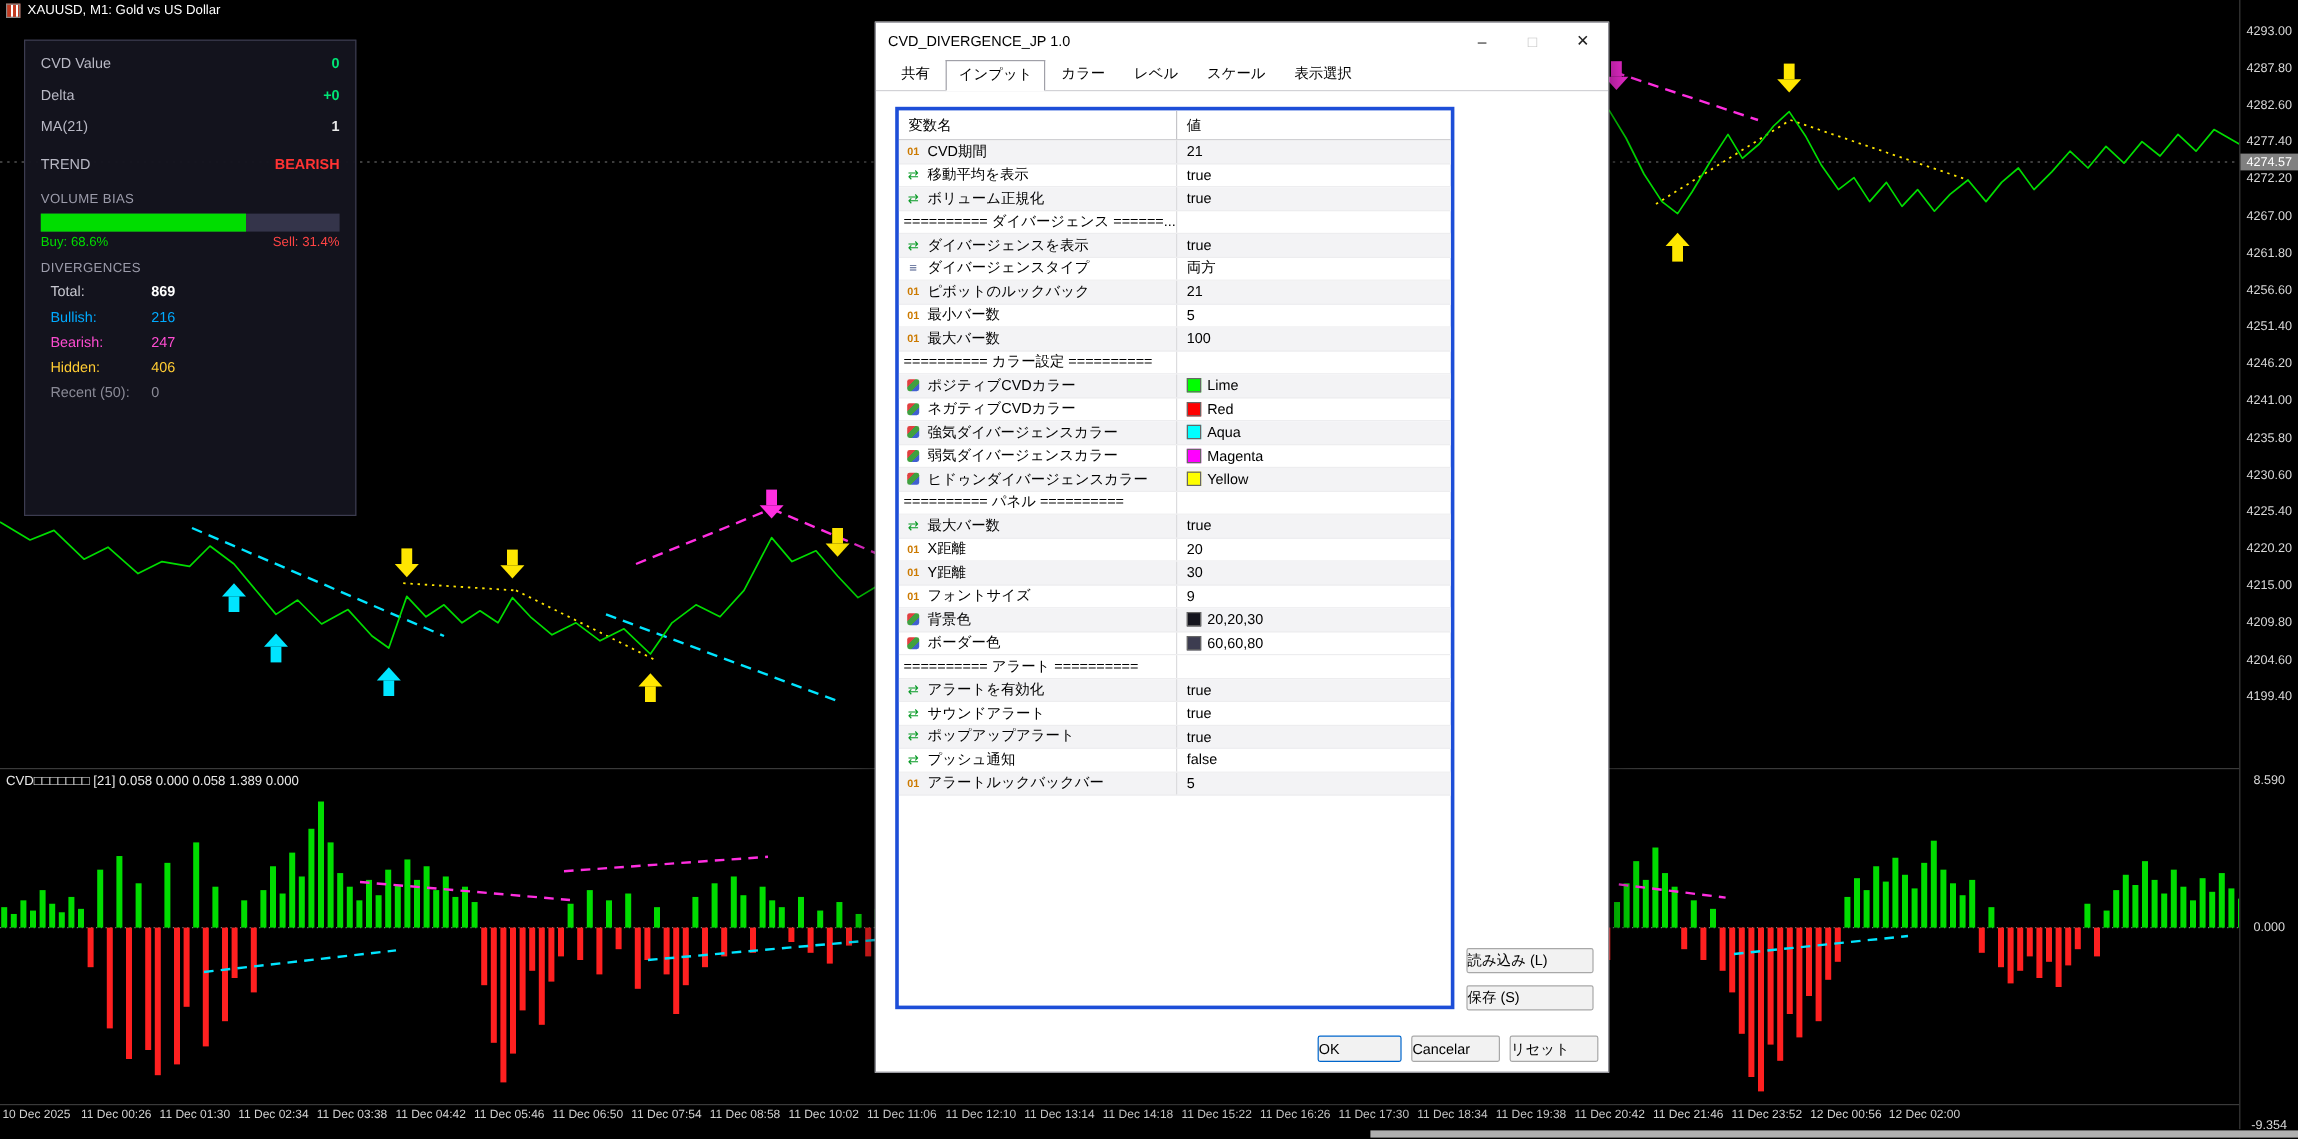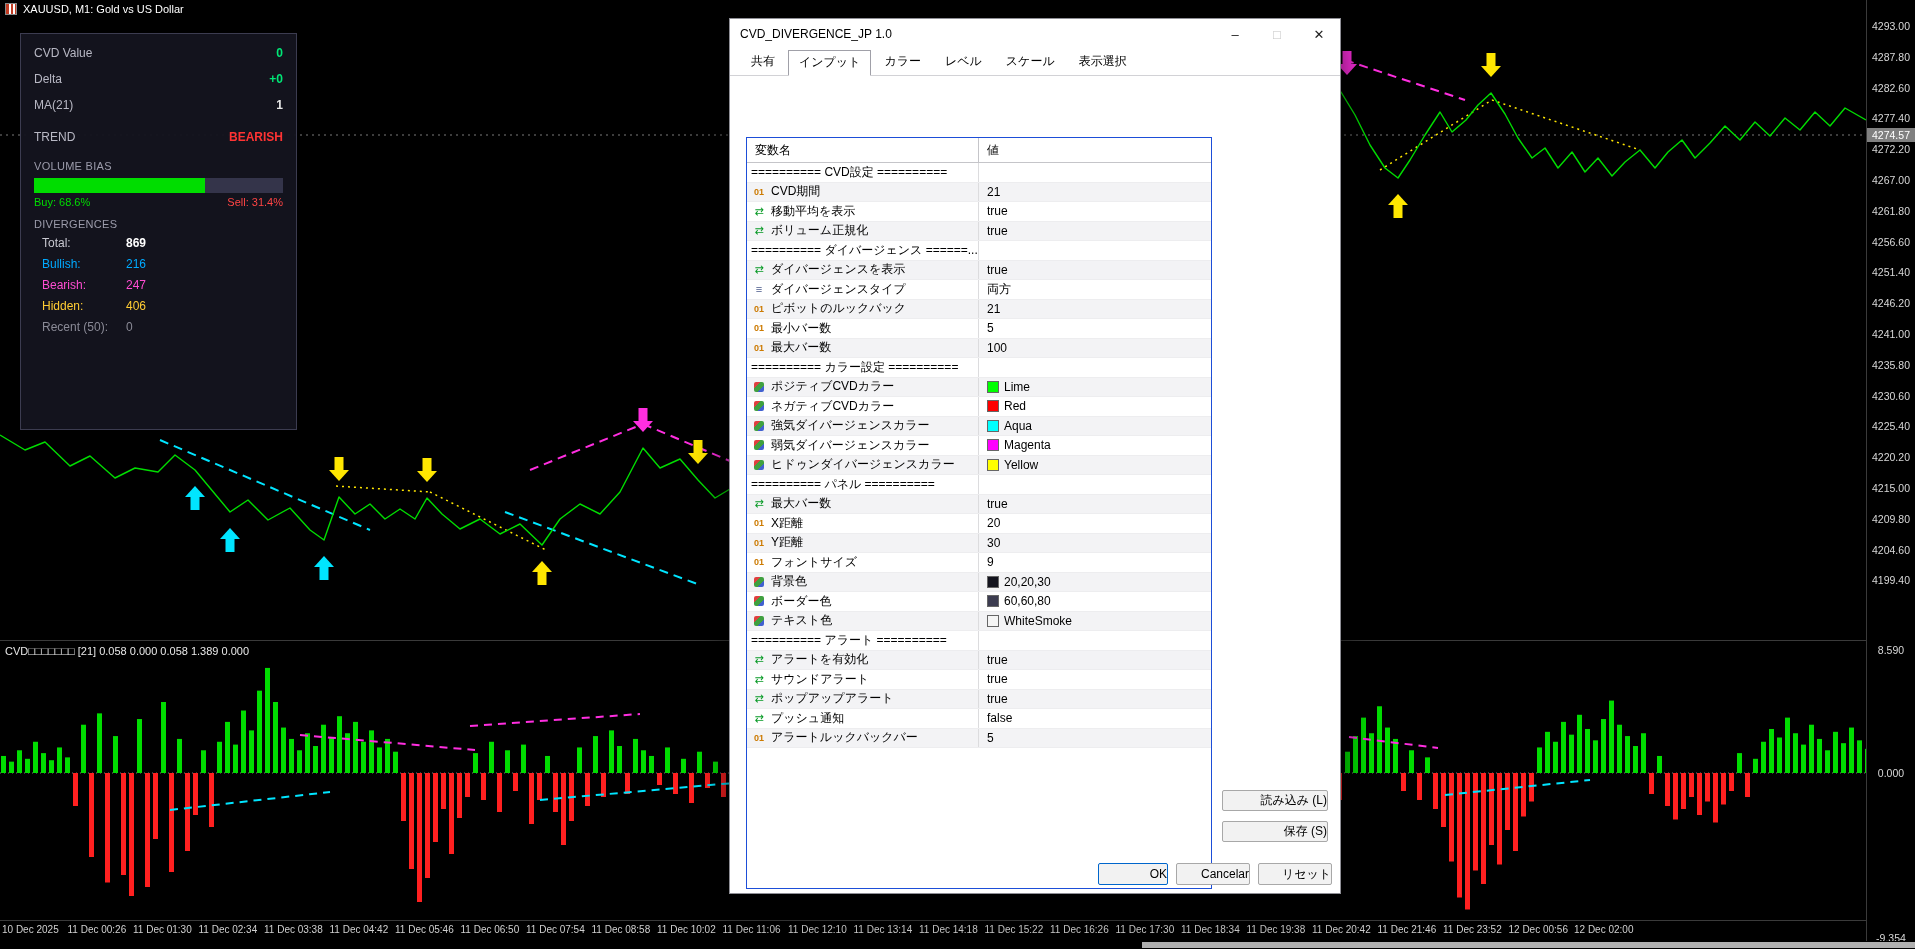--- a/index.html
+++ b/index.html
@@ -46,36 +46,36 @@
   
   #dialog{position:absolute;left:729px;top:18px;width:612px;height:876px;background:#fff;border:1px solid #8f8f96;
           box-shadow:0 12px 34px rgba(0,0,0,.7);z-index:30;color:#000;box-sizing:border-box;}
   #titlebar{height:30px;display:flex;align-items:center;}
   #dlg-title{flex:1;padding-left:10px;font-size:12px;}
   .winbtn{width:42px;height:30px;display:flex;align-items:center;justify-content:center;font-size:13px;color:#222;}
   .winbtn.max{color:#c4c4c4;}
   #tabstrip{display:flex;gap:2px;padding:5px 10px 0;border-bottom:1px solid #d2d2d6;height:27px;box-sizing:border-box;align-items:flex-end;}
   .tab{padding:3px 10px 4px;font-size:12px;border:1px solid transparent;white-space:nowrap;}
   .tab.active{border:1px solid #a0a0a8;border-bottom:1px solid #fff;background:#fff;margin-bottom:-1px;}
-  #itable{position:absolute;left:16px;top:70px;width:466px;height:752px;border:1px solid #1d4ed8;box-sizing:border-box;background:#fff;overflow:hidden;margin-top:48px;}
+  #itable{position:absolute;left:16px;top:70px;width:466px;height:752px;border:3px solid #1d4ed8;box-sizing:border-box;background:#fff;overflow:hidden;}
   #thead{display:flex;height:24px;border-bottom:1px solid #c5c5c9;align-items:center;font-size:12px;}
   #thead .c1{width:232px;height:100%;display:flex;align-items:center;padding-left:8px;border-right:1px solid #c5c5c9;box-sizing:border-box;}
   #thead .c2{flex:1;padding-left:8px;}
   .trow{display:flex;height:19.5px;align-items:center;font-size:12px;border-bottom:1px solid #ededef;box-sizing:border-box;}
   .trow.alt{background:#f3f3f5;}
   .trow .c1{width:232px;height:100%;display:flex;align-items:center;gap:4px;padding-left:4px;border-right:1px solid #dcdcde;box-sizing:border-box;overflow:hidden;white-space:nowrap;}
   .trow .c2{flex:1;display:flex;align-items:center;gap:5px;padding-left:8px;overflow:hidden;white-space:nowrap;text-align:right;}
   .ricon{flex:0 0 16px;text-align:center;}
   .ricon.int{color:#cc7a00;font-weight:bold;font-size:9px;}
   .ricon.bool{color:#0a9b27;font-size:11px;}
   .ricon.enum{color:#4a5a8a;font-size:11px;}
   .ricon.colorw{width:10px;height:10px;flex:0 0 10px;margin:0 3px;border-radius:2px;
                 background:linear-gradient(135deg,#e04040 0 33%,#40a040 33% 66%,#4060d0 66% 100%);}
   .swatch{width:12px;height:12px;border:1px solid #666;box-sizing:border-box;flex:0 0 12px;}
-  .btn{position:absolute;background:#f2f2f2;border:1px solid #a8a8a8;border-radius:2px;text-align:right;font-size:12px;
+  .btn{position:absolute;background:#f2f2f2;border:1px solid #a8a8a8;border-radius:2px;text-align:left;font-size:12px;
        line-height:19px;box-sizing:border-box;}
   .btn.default{border:1px solid #0066cc;}
 </style>
 </head>
 <body>
 
 <svg id="price-svg" width="1866" height="640">
     <line x1="0" y1="135" x2="1866" y2="135" stroke="#7a7a7a" stroke-dasharray="2,4" stroke-width="1"></line>
     <line x1="160" y1="440" x2="370" y2="530" stroke="#00e5ff" stroke-dasharray="9,6" stroke-width="2"></line>
     <line x1="505" y1="512" x2="700" y2="585" stroke="#00e5ff" stroke-dasharray="9,6" stroke-width="2"></line>
@@ -510,26 +510,20 @@
       <div class="tab">レベル</div>
       <div class="tab">スケール</div>
       <div class="tab">表示選択</div>
     </div>
   <div id="itable">
     <div id="thead">
       <div class="c1">変数名</div>
       <div class="c2">値</div>
     </div>
     <div>
-        <div class="trow">
-          <div class="c1">
-            <span>========== CVD設定 ==========</span>
-          </div>
-          <div class="c2"></div>
-        </div>
         <div class="trow alt">
           <div class="c1">
             <span class="ricon int">01</span>
             <span>CVD期間</span>
           </div>
           <div class="c2">
             <span>21</span>
           </div>
         </div>
         <div class="trow">
@@ -710,30 +704,20 @@
           </div>
         </div>
         <div class="trow">
           <div class="c1">
             <span class="ricon colorw"></span>
             <span>ボーダー色</span>
           </div>
           <div class="c2">
             <span class="swatch" style="background: rgb(60, 60, 80);"></span>
             <span>60,60,80</span>
-          </div>
-        </div>
-        <div class="trow alt">
-          <div class="c1">
-            <span class="ricon colorw"></span>
-            <span>テキスト色</span>
-          </div>
-          <div class="c2">
-            <span class="swatch" style="background: rgb(245, 245, 245);"></span>
-            <span>WhiteSmoke</span>
           </div>
         </div>
         <div class="trow">
           <div class="c1">
             <span>========== アラート ==========</span>
           </div>
           <div class="c2"></div>
         </div>
         <div class="trow alt">
           <div class="c1">

